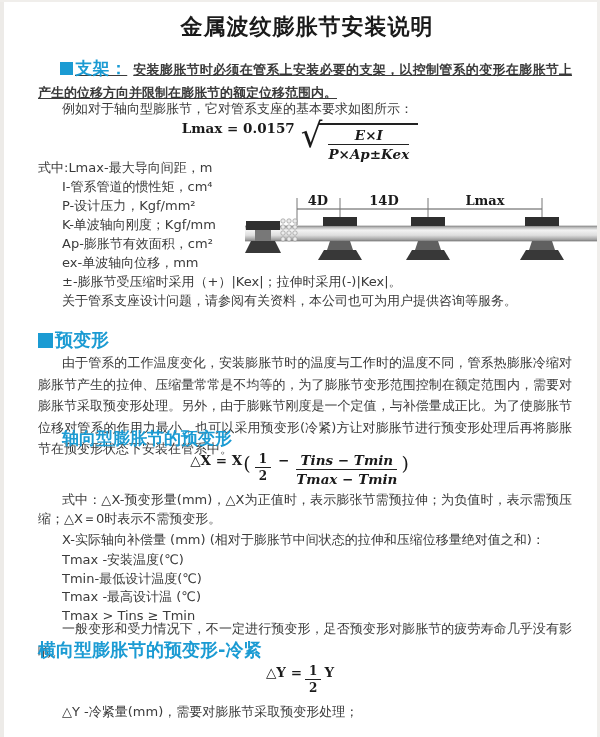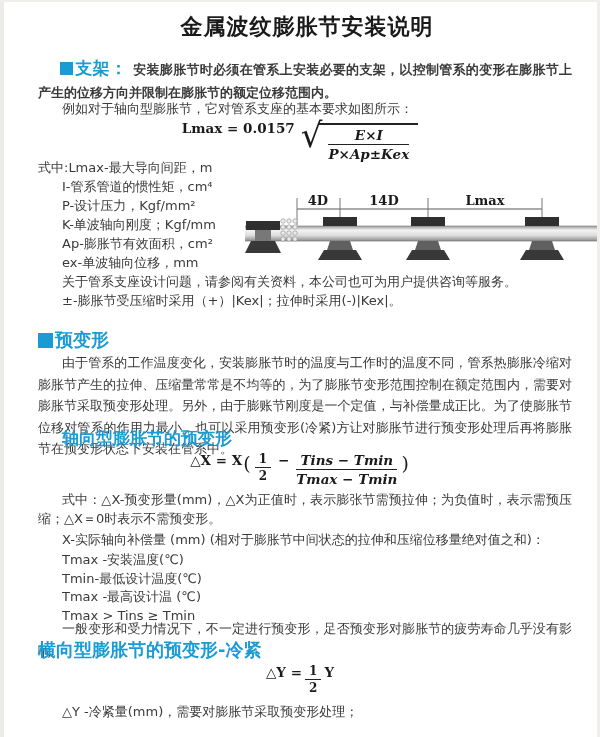--- a/index.html
+++ b/index.html
@@ -56,21 +56,21 @@
 </head>
 <body>
 
 <div id="page">
   <div class="edge-left"></div>
   <div class="edge-right"></div>
   <div class="edge-top"></div>
 
   <div class="title">金属波纹膨胀节安装说明</div>
 
-  <div class="para" style="top:57px;text-indent:22px;">
+  <div class="para" style="top:57px;text-indent:22px;text-decoration:underline;">
     <span class="sq"></span><span class="inline-head">支架：</span><span class="intro-text">安装膨胀节时必须在管系上安装必要的支架，以控制管系的变形在膨胀节上产生的位移方向并限制在膨胀节的额定位移范围内。</span>
   </div>
 
   <div class="example">例如对于轴向型膨胀节，它对管系支座的基本要求如图所示：</div>
 
   <div class="formula" style="top:120px;height:42px;">
     <span>Lmax = 0.0157</span>
     <span class="sqrt">
       <span class="rad">√</span>
       <span class="vinc">
@@ -82,22 +82,22 @@
     </span>
   </div>
 
   <div class="defs">
     <span class="line">式中:Lmax-最大导向间距，m</span>
     <span class="line">I-管系管道的惯性矩，cm⁴</span>
     <span class="line">P-设计压力，Kgf/mm²</span>
     <span class="line">K-单波轴向刚度；Kgf/mm</span>
     <span class="line">Ap-膨胀节有效面积，cm²</span>
     <span class="line">ex-单波轴向位移，mm</span>
+    <span class="line">±-膨胀节受压缩时采用（+）|Kex|；拉伸时采用(-)|Kex|。</span>
     <span class="line">关于管系支座设计问题，请参阅有关资料，本公司也可为用户提供咨询等服务。</span>
-    <span class="line">±-膨胀节受压缩时采用（+）|Kex|；拉伸时采用(-)|Kex|。</span>
   </div>
 
   <div class="diagram">
     <svg width="352" height="96" viewBox="0 0 352 96">
       <defs>
         <linearGradient id="pg" x1="0" y1="0" x2="0" y2="1">
           <stop offset="0" stop-color="#9a9a9a"></stop>
           <stop offset="0.28" stop-color="#f3f3f3"></stop>
           <stop offset="0.62" stop-color="#dedede"></stop>
           <stop offset="1" stop-color="#8d8d8d"></stop>

